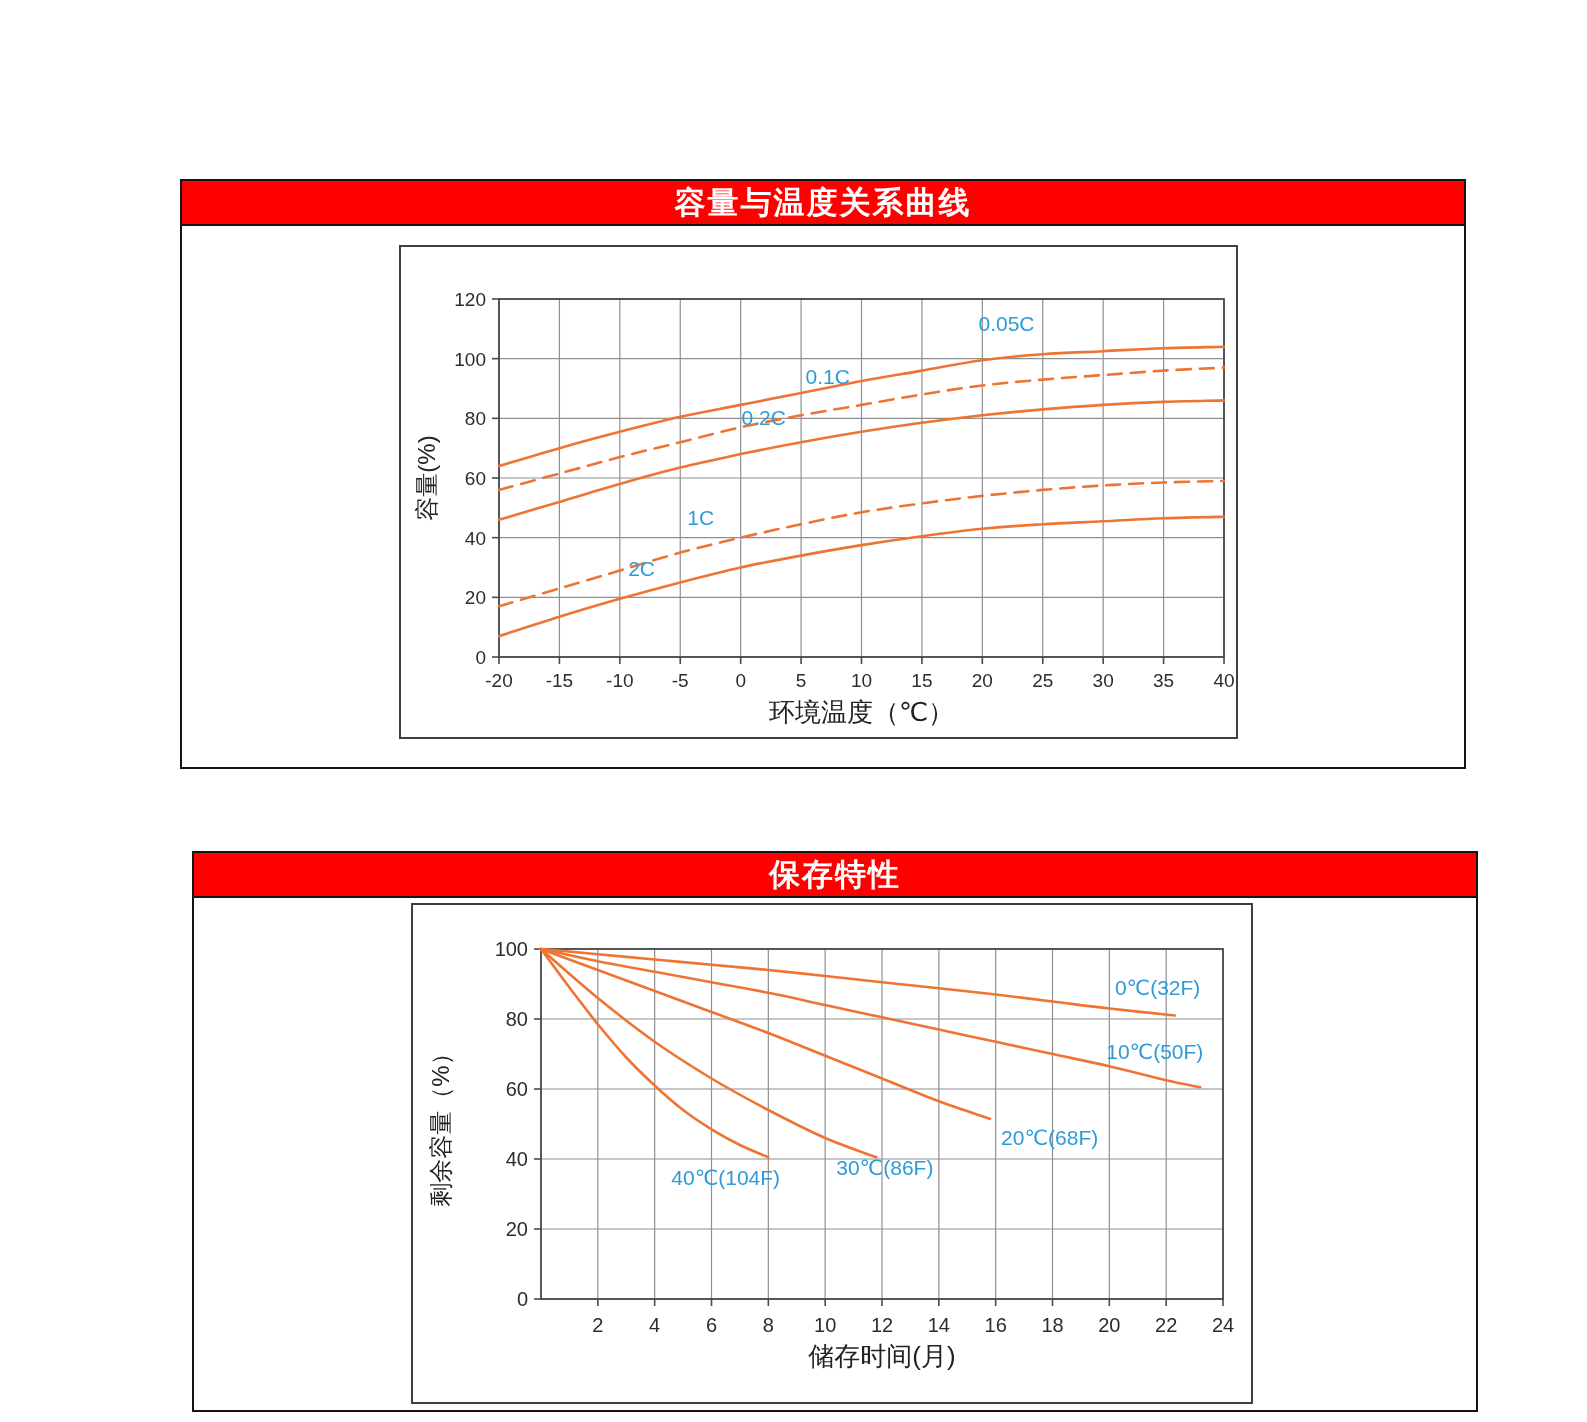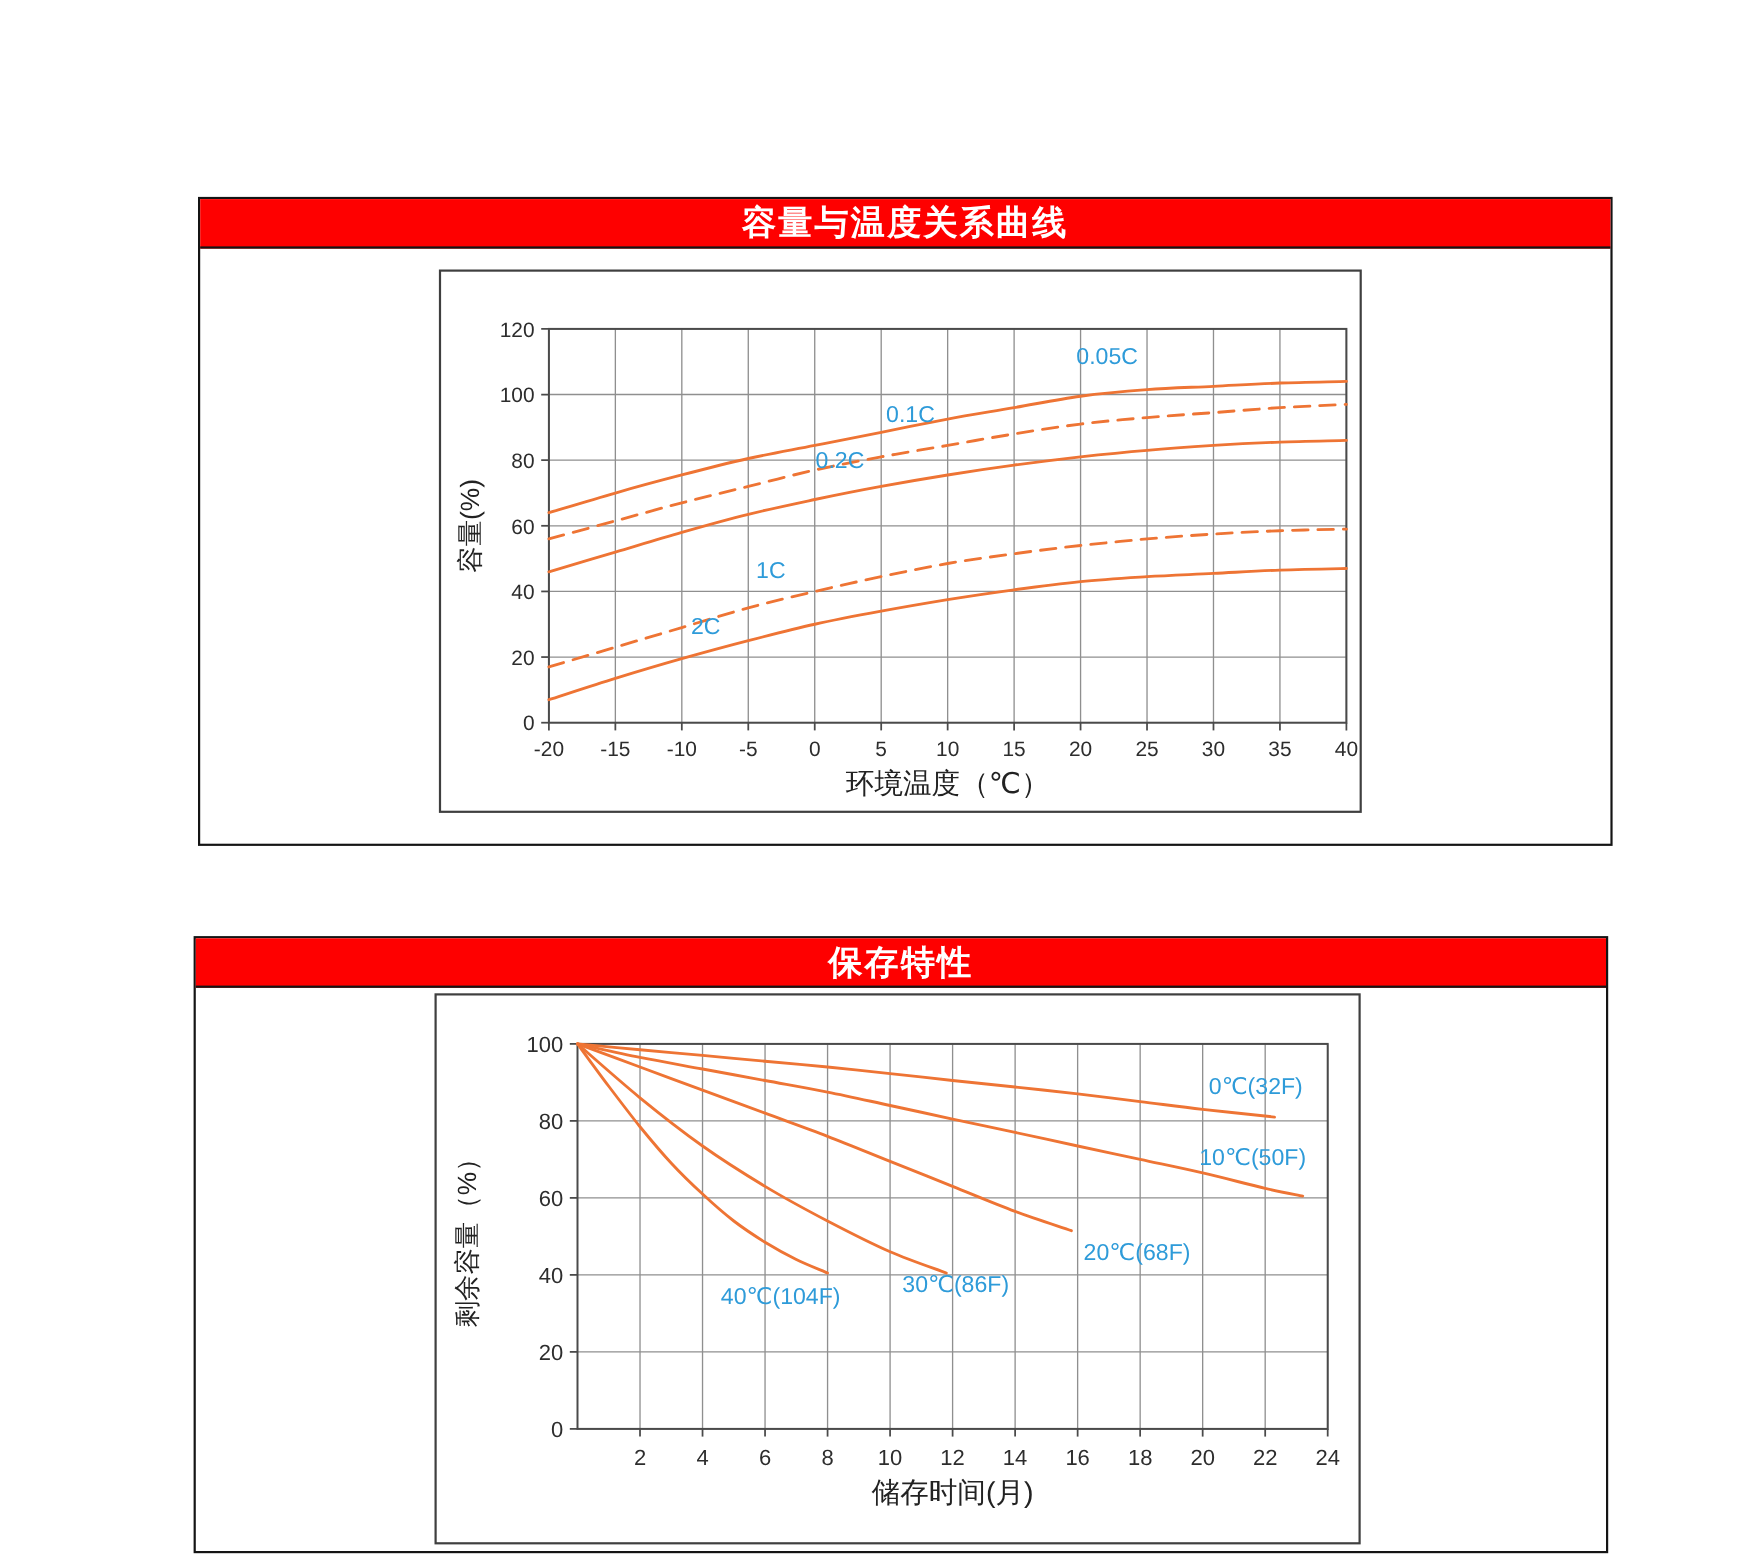--- a/index.html
+++ b/index.html
@@ -1,20 +1,20 @@
 <!DOCTYPE html>
 <html><head>
 <meta charset="utf-8">
 <style>
   html,body{margin:0;padding:0;background:#ffffff;}
   .page{position:relative;width:1587px;height:1422px;background:#ffffff;
         font-family:"Liberation Sans","DejaVu Sans",sans-serif;overflow:hidden;}
   .panel{position:absolute;background:#ffffff;border:2px solid #141414;}
   #panel-1{left:180px;top:179px;width:1282px;height:586px;}
-  #panel-2{left:176px;top:851px;width:1282px;height:557px;}
+  #panel-2{left:192px;top:851px;width:1282px;height:557px;}
   .panel-header{height:43px;border-bottom:2px solid #141414;
         display:flex;align-items:center;justify-content:center;}
   .panel-header span{color:#ffffff;font-size:31px;font-weight:bold;letter-spacing:2px;}
   .chart-box{position:absolute;border:2px solid #3f3f3f;background:#ffffff;line-height:0;}
   #chart-box-1{left:217px;top:64px;}
   #chart-box-2{left:217px;top:50px;}
   svg text{font-family:"Liberation Sans","DejaVu Sans",sans-serif;}
 </style>
 </head>
 <body>

